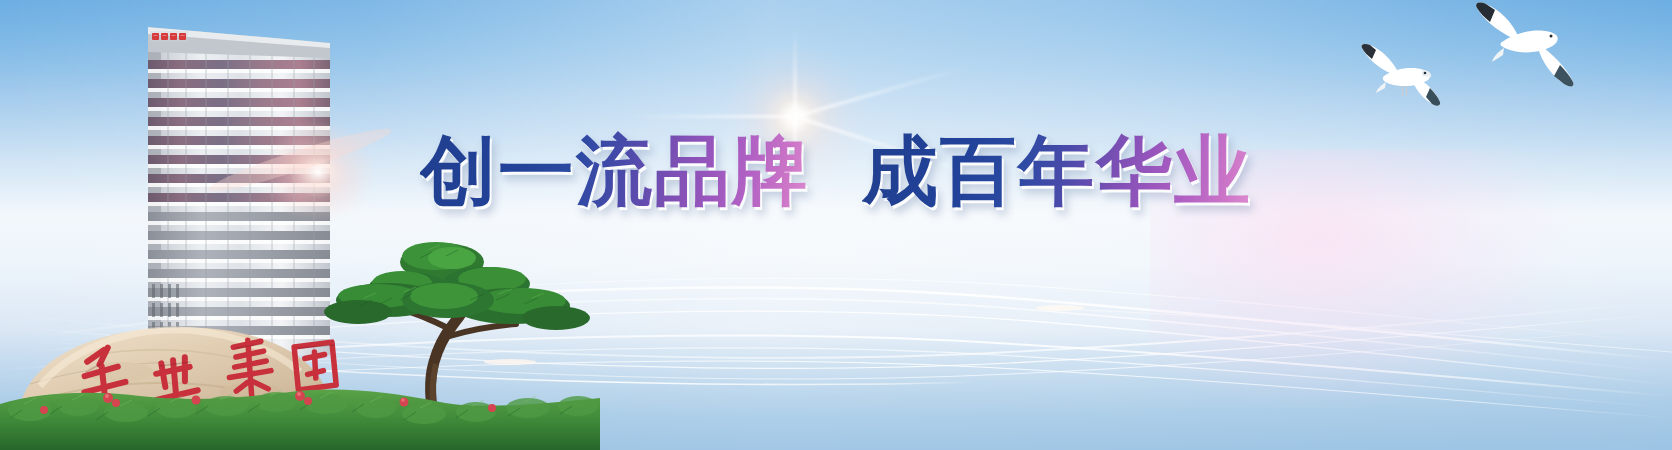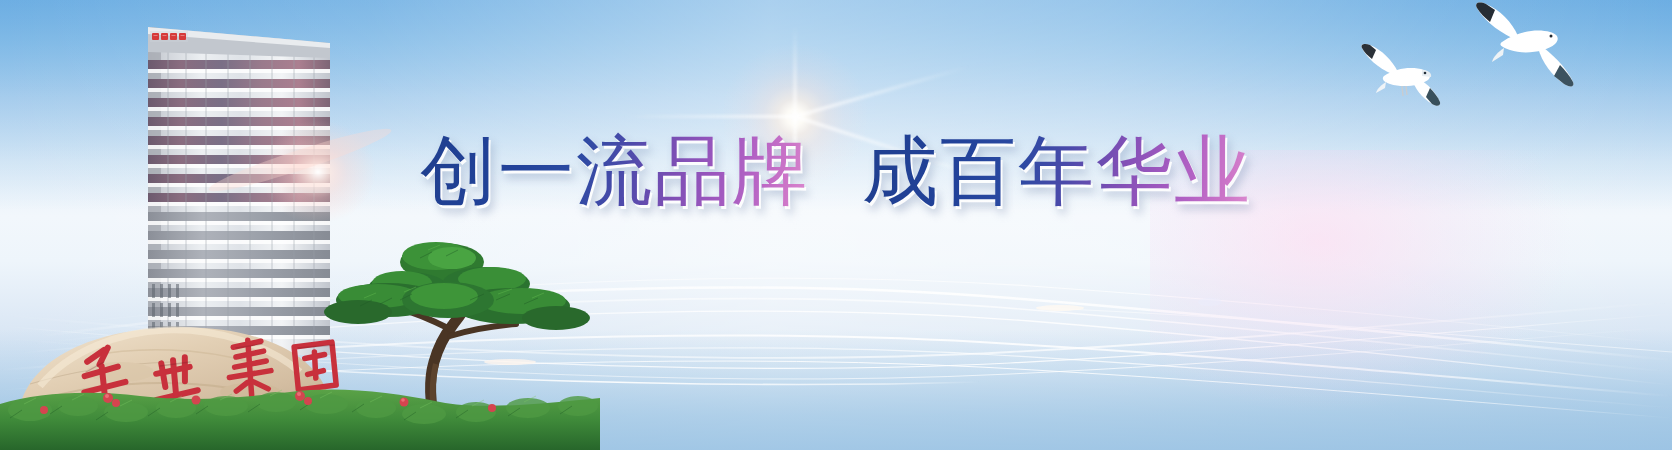--- a/index.html
+++ b/index.html
@@ -93,21 +93,21 @@
   .gulls{position:absolute;right:0;top:0;width:320px;height:140px;pointer-events:none;}
 
   
   .scene{position:absolute;left:0;bottom:0;width:600px;height:450px;pointer-events:none;}
 
   
   .slogan{
     position:absolute;left:0;top:131px;width:100%;
     text-align:center;
     font-family:"DejaVu Sans","Liberation Sans",sans-serif;
-    font-weight:400;
+    font-weight:700;
     font-size:76px;
     line-height:80px;
     letter-spacing:2px;
     white-space:nowrap;
     user-select:none;
   }
   .slogan span{
     background-image:linear-gradient(100deg,
       #203f8f 0%,
       #22429a 26%,

